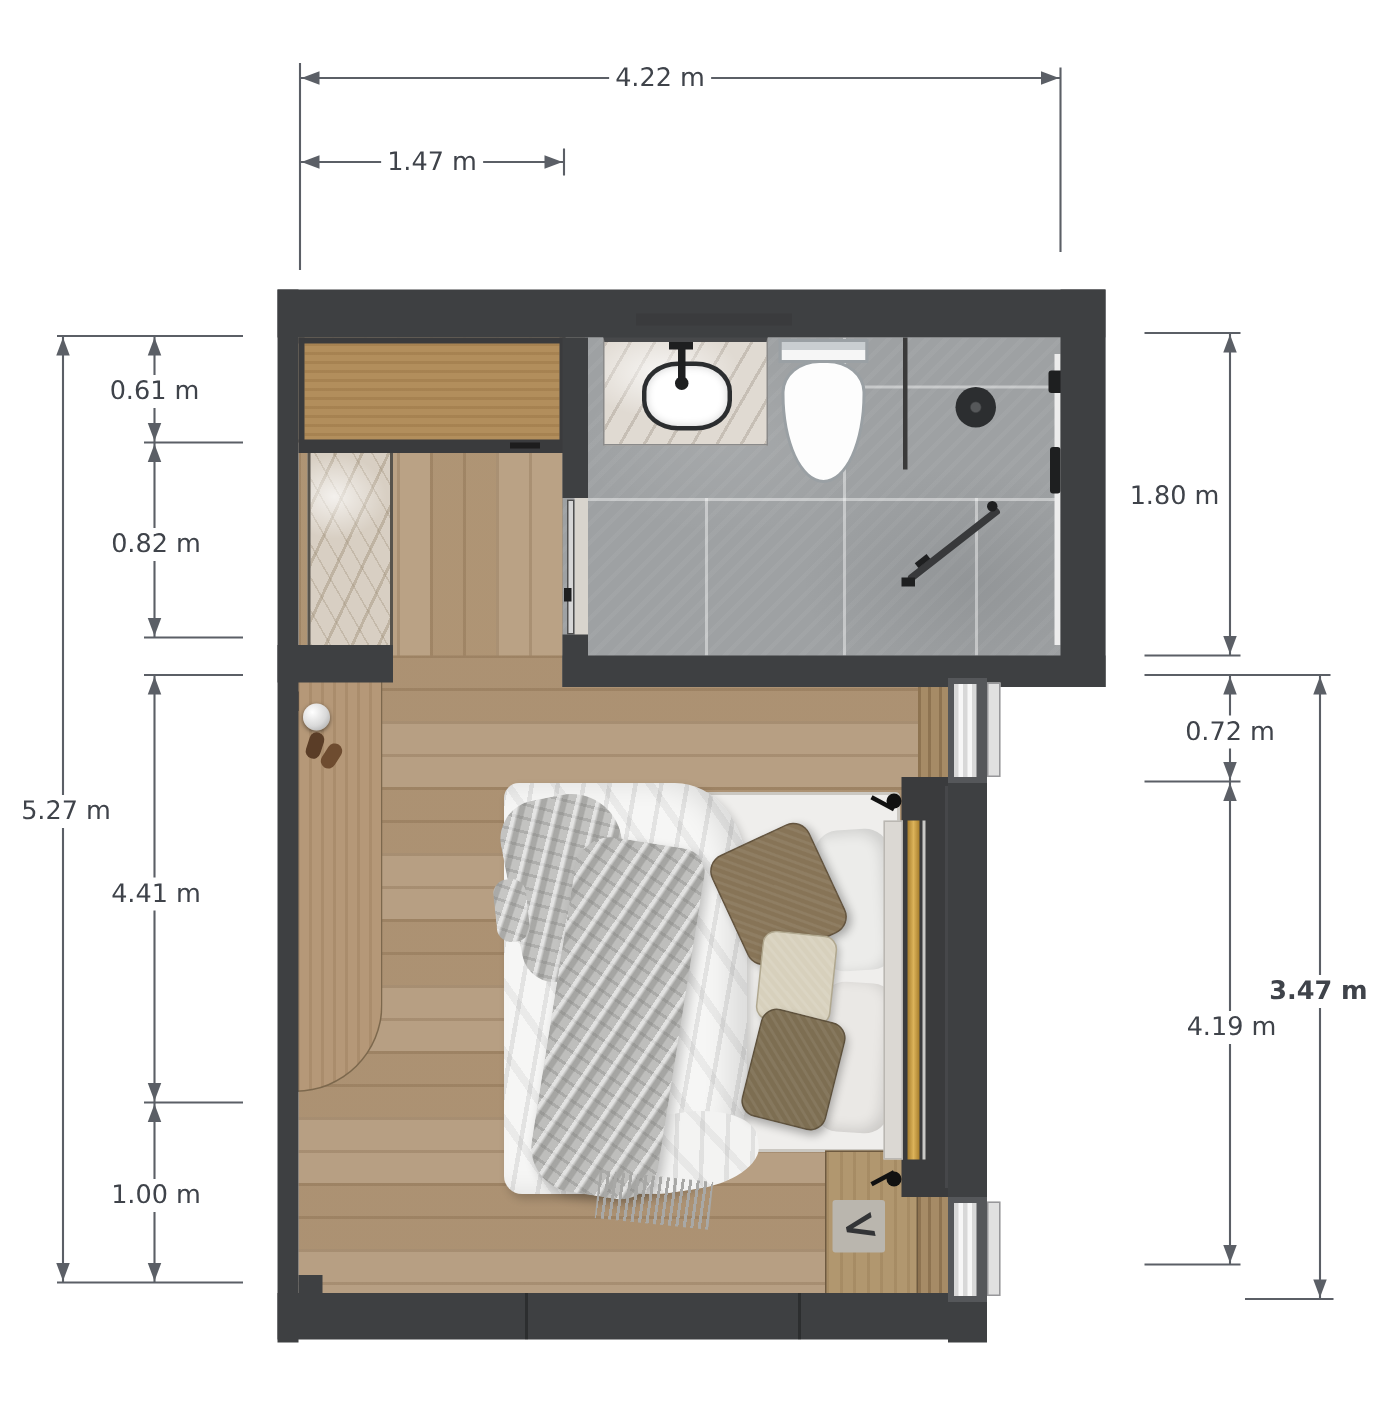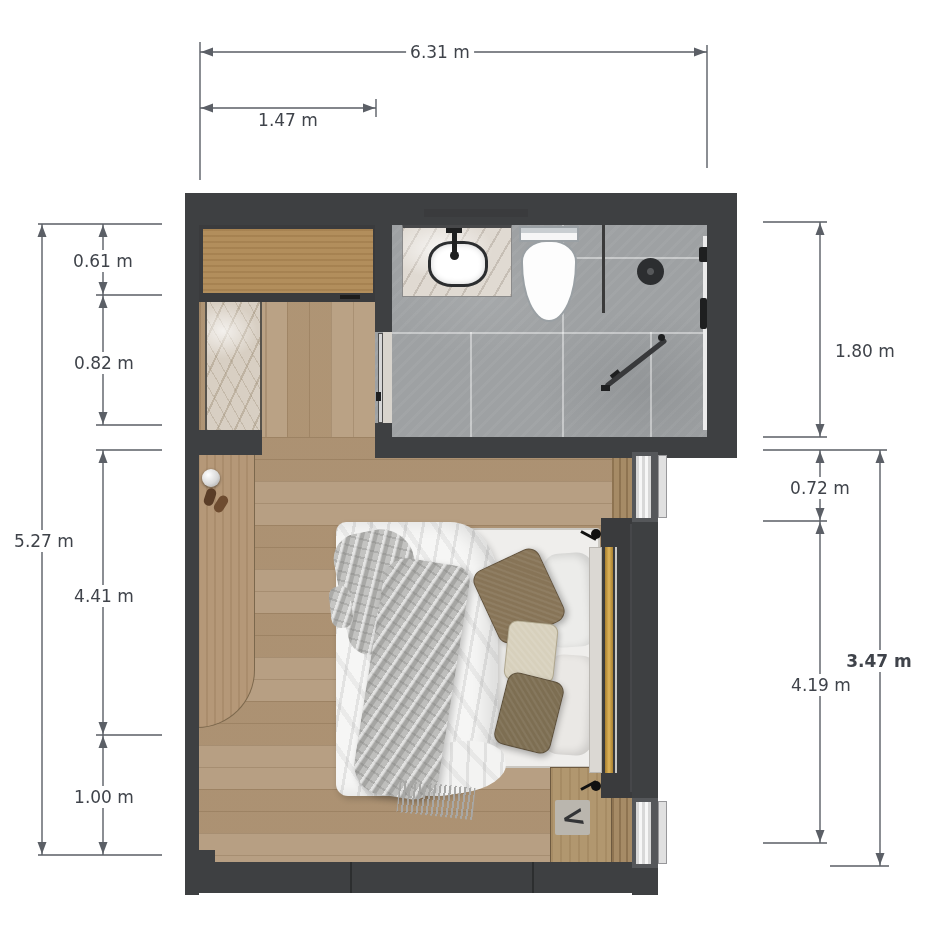--- a/index.html
+++ b/index.html
@@ -205,24 +205,24 @@
       <polygon points="820,522 815.5,534 824.5,534" fill="#5b5f66"></polygon>
       <polygon points="820,842 815.5,830 824.5,830" fill="#5b5f66"></polygon>
       <polygon points="880,451 875.5,463 884.5,463" fill="#5b5f66"></polygon>
       <polygon points="880,865 875.5,853 884.5,853" fill="#5b5f66"></polygon>
       <polygon points="201,52 213,47.5 213,56.5" fill="#5b5f66"></polygon>
       <polygon points="706,52 694,47.5 694,56.5" fill="#5b5f66"></polygon>
       <polygon points="201,108 213,103.5 213,112.5" fill="#5b5f66"></polygon>
       <polygon points="375,108 363,103.5 363,112.5" fill="#5b5f66"></polygon>
     </svg>
 
-  <div class="dim-label" style="left:440px;top:52px;">6.31 m</div>
-  <div class="dim-label" style="left:288px;top:120px;">1.47 m</div>
+  <div class="dim-label" style="left:440px;top:52px;">4.22 m</div>
+  <div class="dim-label" style="left:288px;top:108px;">1.47 m</div>
   <div class="dim-label" style="left:103px;top:261px;">0.61 m</div>
   <div class="dim-label" style="left:104px;top:363px;">0.82 m</div>
   <div class="dim-label" style="left:44px;top:541px;">5.27 m</div>
   <div class="dim-label" style="left:104px;top:596px;">4.41 m</div>
   <div class="dim-label" style="left:104px;top:797px;">1.00 m</div>
-  <div class="dim-label" style="left:865px;top:331px;margin-top:20px;">1.80 m</div>
+  <div class="dim-label" style="left:783px;top:331px;">1.80 m</div>
   <div class="dim-label" style="left:820px;top:488px;">0.72 m</div>
   <div class="dim-label" style="left:821px;top:685px;">4.19 m</div>
   <div class="dim-label" style="left:879px;top:661px;font-weight:bold;">3.47 m</div>
 </div>
 
 </body></html>

